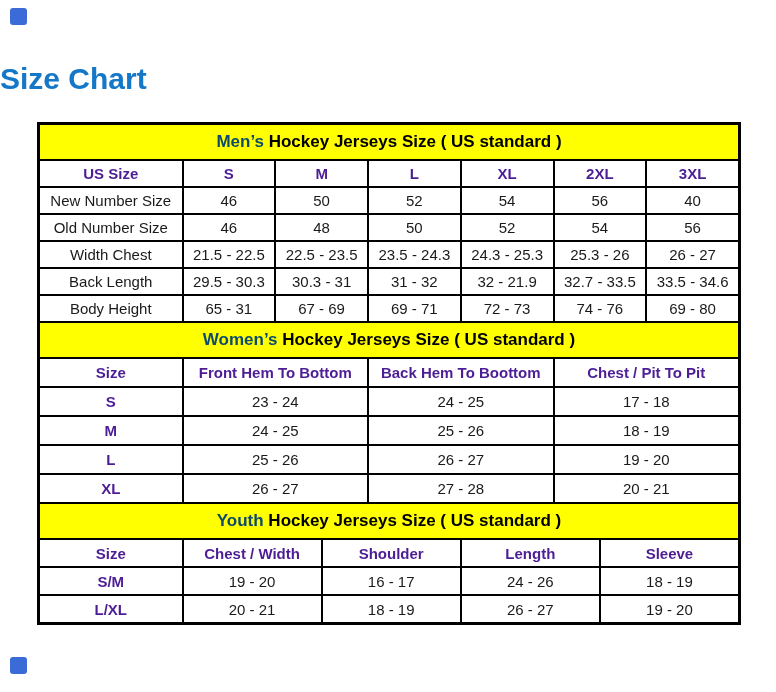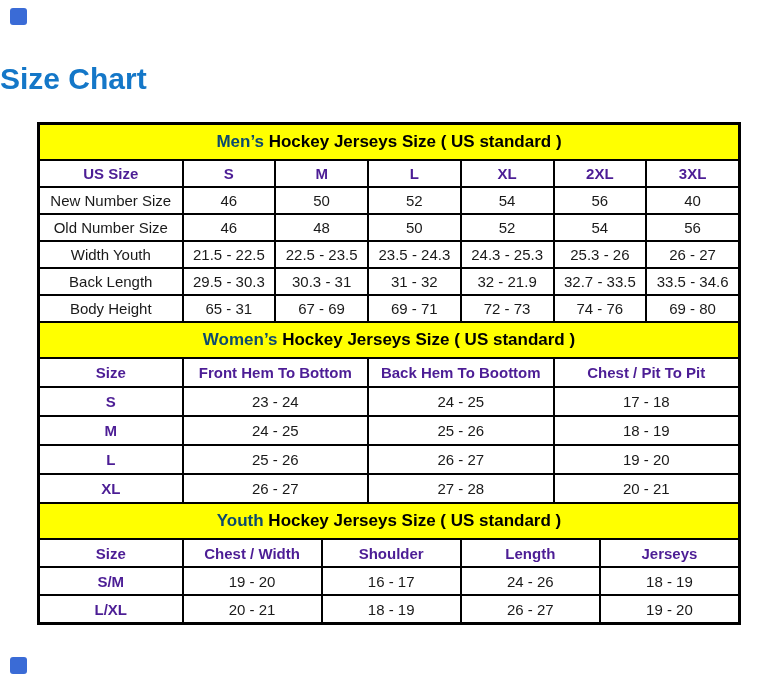--- a/index.html
+++ b/index.html
@@ -89,21 +89,21 @@
     <tr class="r">
       <td>Old Number Size</td>
       <td>46</td>
       <td>48</td>
       <td>50</td>
       <td>52</td>
       <td>54</td>
       <td>56</td>
     </tr>
     <tr class="r">
-      <td>Width Youth</td>
+      <td>Width Chest</td>
       <td>21.5 - 22.5</td>
       <td>22.5 - 23.5</td>
       <td>23.5 - 24.3</td>
       <td>24.3 - 25.3</td>
       <td>25.3 - 26</td>
       <td>26 - 27</td>
     </tr>
     <tr class="r">
       <td>Back Length</td>
       <td>29.5 - 30.3</td>
@@ -179,21 +179,21 @@
       </colgroup>
     <tbody>
         <tr class="band">
       <td colspan="5"><span class="red">Youth</span><span> Hockey Jerseys Size ( US standard )</span></td>
     </tr>
     <tr class="r">
       <td class="b">Size</td>
       <td class="b">Chest / Width</td>
       <td class="b">Shoulder</td>
       <td class="b">Length</td>
-      <td class="b">Jerseys</td>
+      <td class="b">Sleeve</td>
     </tr>
     <tr class="r">
       <td class="b">S/M</td>
       <td>19 - 20</td>
       <td>16 - 17</td>
       <td>24 - 26</td>
       <td>18 - 19</td>
     </tr>
     <tr class="r">
       <td class="b">L/XL</td>

